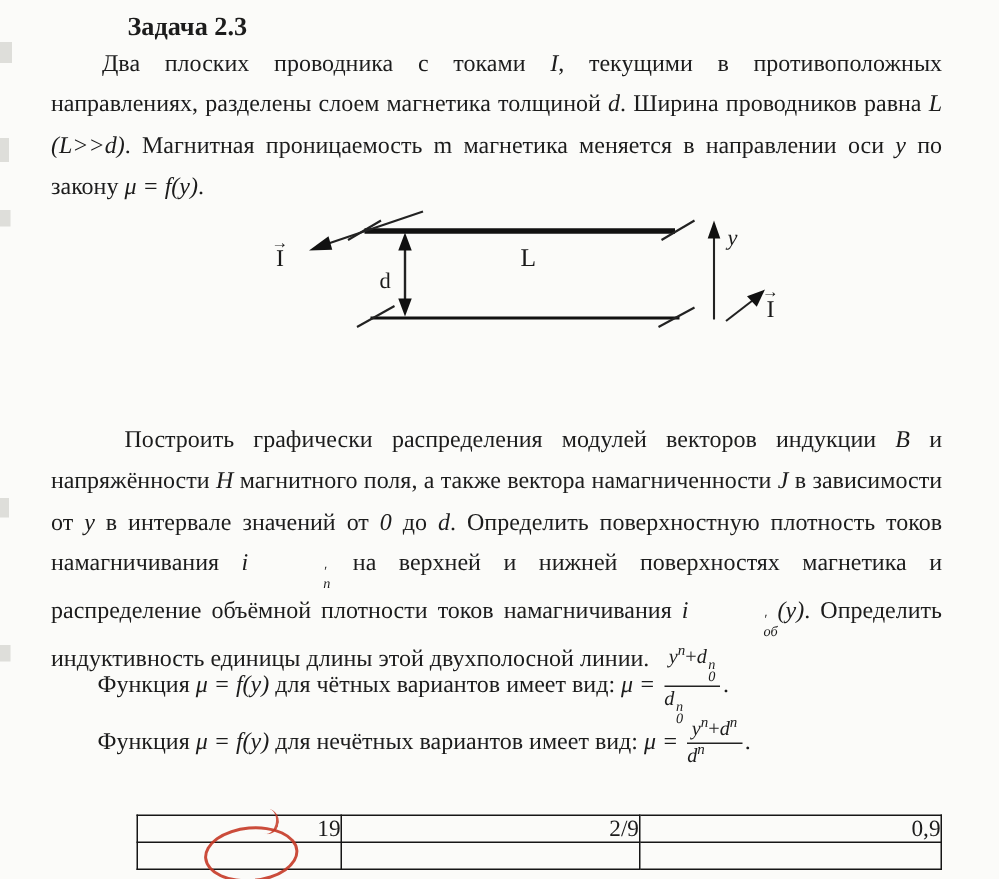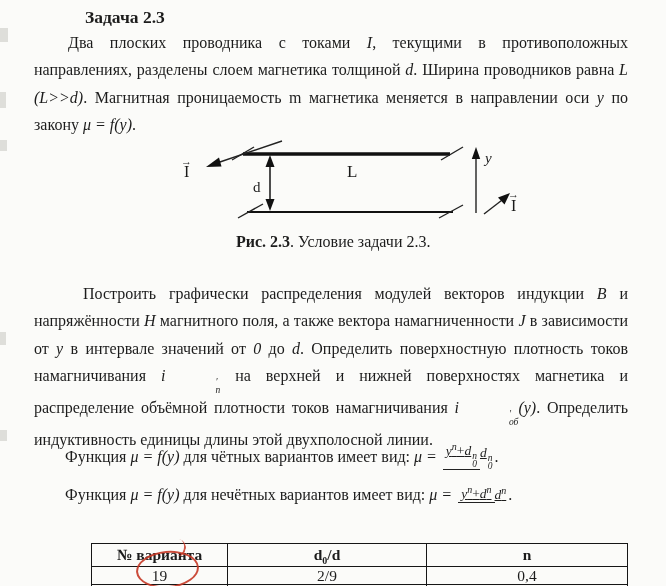--- a/index.html
+++ b/index.html
@@ -17,30 +17,30 @@
   .heading { font-size:17.5px; font-weight:bold; }
   .para { width:594px; }
   .p1 { text-indent:34px; }
   .p2 { text-indent:49px; }
   sup,sub { font-size:10px; line-height:0; font-style:italic; }
   
   .ss { display:inline-flex; flex-direction:column; align-items:flex-start;
         vertical-align:-4px; line-height:1; margin-left:1px; }
   .ss .up, .ss .dn { font-size:9.5px; line-height:8px; font-style:italic; }
   .formula-line { display:flex; align-items:center; white-space:pre; font-size:16px; }
-  .frac { display:inline-flex; align-items:center;
-          line-height:1.1; font-size:13.5px; margin:0 2px;text-decoration:underline; }
+  .frac { display:inline-flex; flex-direction:column; 
+          line-height:1.1; font-size:13.5px; margin:0 2px; }
   .frac .num { padding:0 3px 1px; border-bottom:1.2px solid #222; }
   .frac .den { padding-top:1px; }
   table.vals { position:absolute; left:91px; top:543px; width:536px;
                border-collapse:collapse; table-layout:fixed; font-size:15.5px; }
   table.vals td, table.vals th { border:1.6px solid #161616; text-align:center;
                padding:0; line-height:1; vertical-align:middle; }
   table.vals th { height:23px; font-weight:bold; }
-  table.vals td { height:18px; }
+  table.vals td { height:18px;text-align:right; }
   .pen { position:absolute; border:2.6px solid rgba(197,56,38,0.9);
          border-radius:50%; background:transparent; }
   .pen-tail { position:absolute; width:16px; height:17px; border:none;
          border-right:2.6px solid rgba(197,56,38,0.85);
          border-radius:0 70% 60% 0; transform:rotate(14deg); }
   .artifact { position:absolute; background:#dededa; }
   svg text { font-family:"Liberation Serif","DejaVu Serif",serif; fill:#1a1a1a; }
 </style>
 </head>
 <body>
@@ -82,21 +82,20 @@
 
     <text x="181" y="25" font-size="11">→</text>
     <text x="184" y="37" font-size="16">I</text>
     <text x="253" y="52" font-size="15">d</text>
     <text x="347" y="37" font-size="17">L</text>
     <text x="485" y="23" font-size="15" font-style="italic">y</text>
     <text x="508" y="58" font-size="11">→</text>
     <text x="511" y="71" font-size="16">I</text>
   </svg>
 
-  <div class="abs" style="left:236px;top:228px;"><span class="b">Рис. 2.3</span><span>. Условие задачи 2.3.</span></div>
 
   <div class="abs para p2 just" style="left:34px;top:280px;"><span>Построить графически распределения модулей векторов индукции </span><span class="it">B</span><span> и напряжённости </span><span class="it">H</span><span> магнитного поля, а также вектора намагниченности </span><span class="it">J</span><span> в зависимости от </span><span class="it">y</span><span> в интервале значений от </span><span class="it">0</span><span> до </span><span class="it">d</span><span>. Определить поверхностную плотность токов намагничивания </span><span class="it">i</span><span class="ss">
         <span class="up">′</span>
         <span class="dn">п</span>
       </span><span> на верхней и нижней поверхностях магнетика и распределение объёмной плотности токов намагничивания </span><span class="it">i</span><span class="ss">
         <span class="up">′</span>
         <span class="dn">об</span>
       </span><span class="it">(y)</span><span>. Определить индуктивность единицы длины этой двухполосной линии.</span></div>
 
   <div class="abs formula-line" style="left:65px;top:438px;height:38px;"><span>Функция </span><span class="it">μ = f(y)</span><span> для чётных вариантов имеет вид: </span><span class="it">μ = </span><span class="frac"><span class="num"><span class="it">y</span><sup>n</sup><span>+</span><span class="it">d</span><span class="ss"><span class="up">n</span><span class="dn">0</span></span></span><span class="den"><span class="it">d</span><span class="ss"><span class="up">n</span><span class="dn">0</span></span></span></span><span>.</span></div>
@@ -104,29 +103,24 @@
   <div class="abs formula-line" style="left:65px;top:476px;height:38px;"><span>Функция </span><span class="it">μ = f(y)</span><span> для нечётных вариантов имеет вид: </span><span class="it">μ = </span><span class="frac"><span class="num"><span class="it">y</span><sup>n</sup><span>+</span><span class="it">d</span><sup>n</sup></span><span class="den"><span class="it">d</span><sup>n</sup></span></span><span>.</span></div>
 
 
   <table class="vals">
     <colgroup>
         <col style="width:136px">
         <col style="width:199px">
         <col style="width:201px">
       </colgroup>
     <tbody>
-        <tr>
-      <th><span>№ варианта</span></th>
-      <th><span>d</span><sub style="font-style:normal;font-weight:bold;">0</sub><span>/d</span></th>
-      <th><span>n</span></th>
-    </tr>
     <tr>
       <td><span>19</span></td>
       <td><span>2/9</span></td>
-      <td><span>0,4</span></td>
+      <td><span>0,9</span></td>
     </tr>
     <tr>
       <td style="height:8px;"></td>
       <td></td>
       <td></td>
     </tr>
   </tbody>
     </table>
 
   <div class="pen" style="left:136px;top:551px;width:63px;height:37px;transform:rotate(-5deg);"></div>

